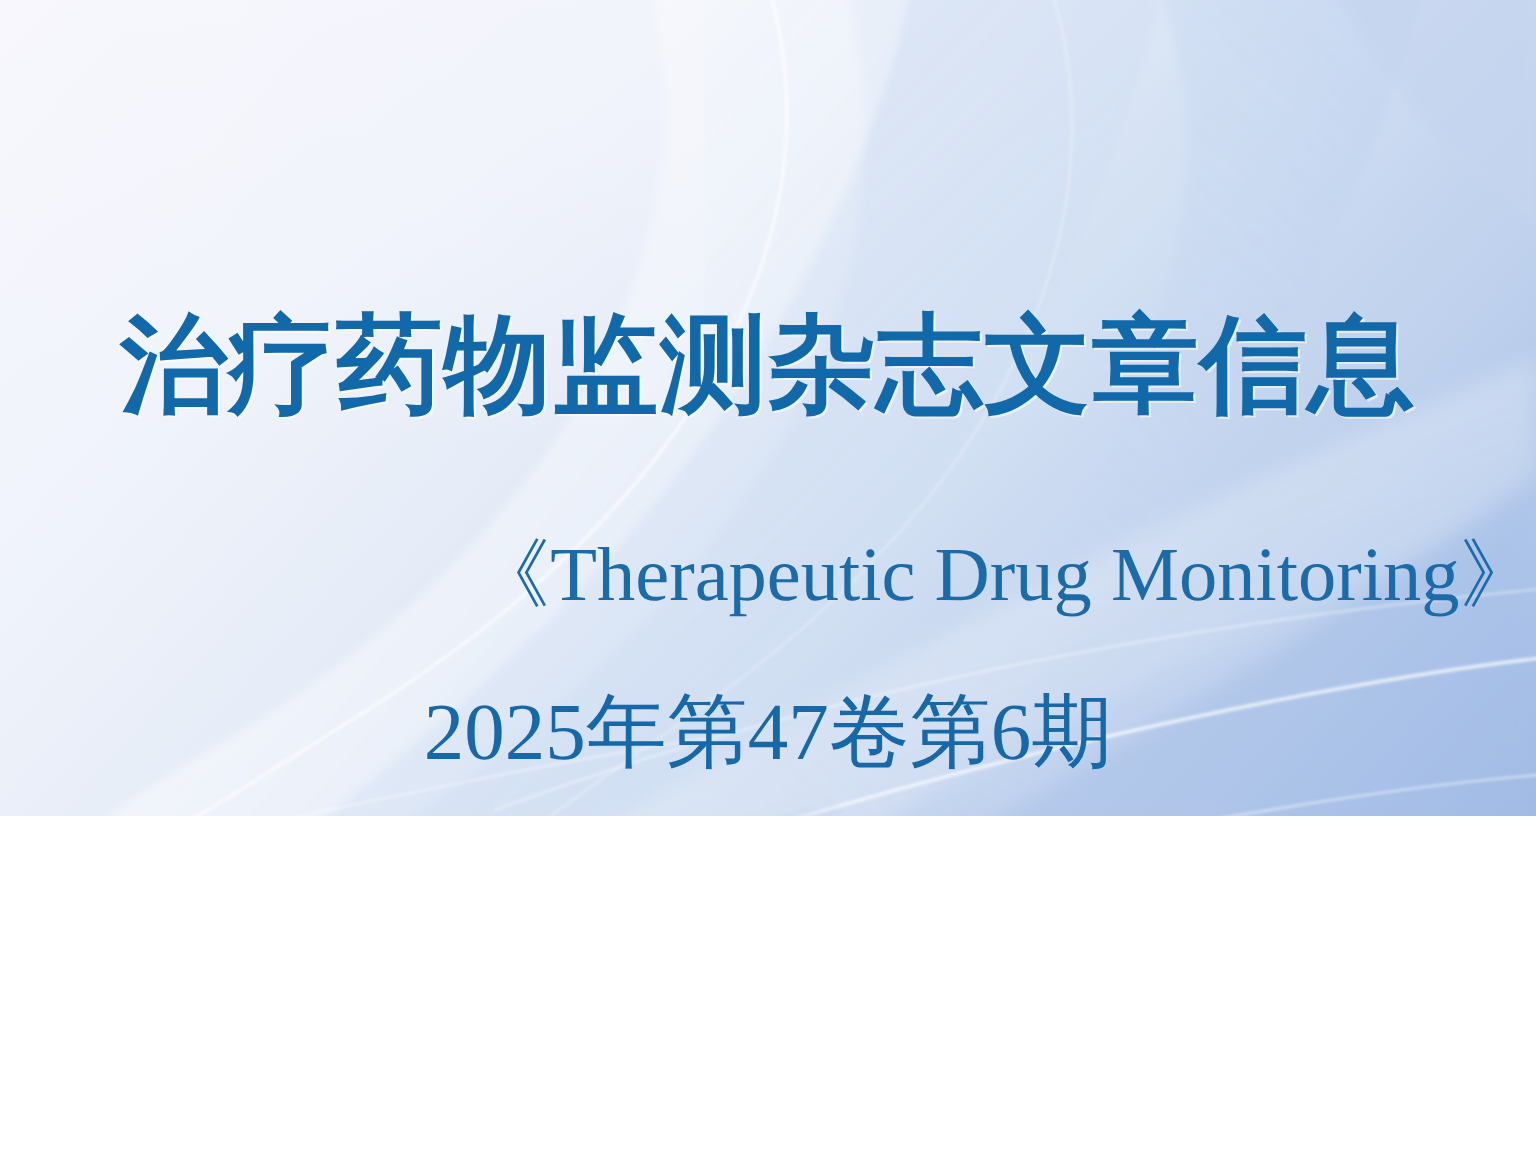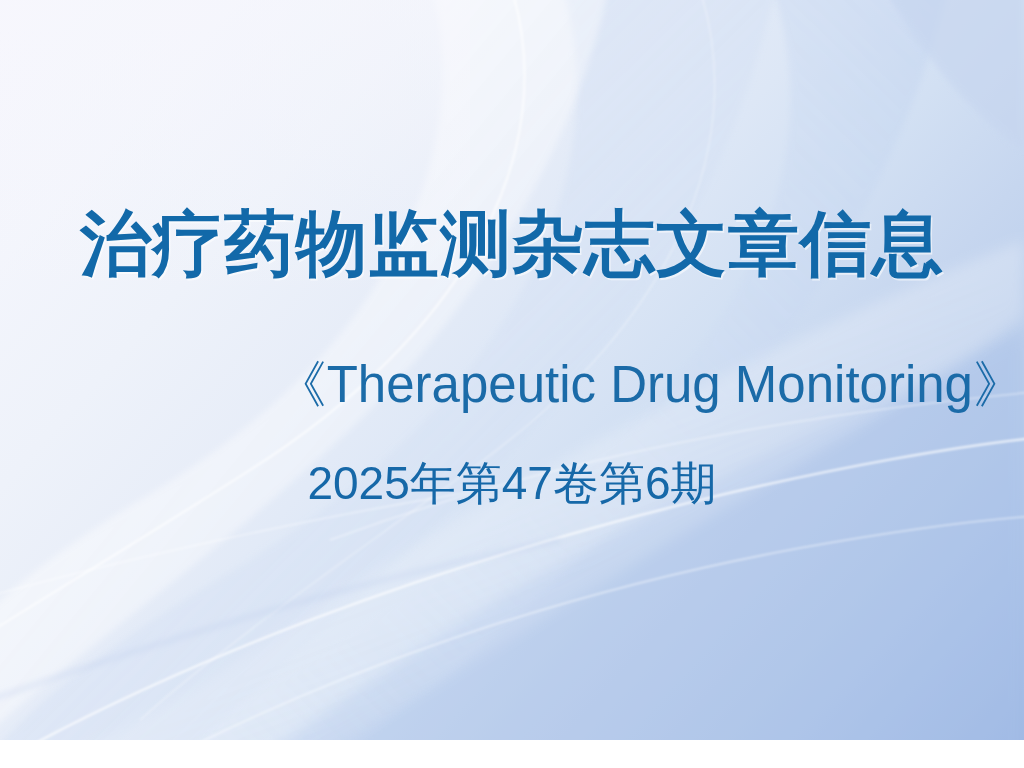--- a/index.html
+++ b/index.html
@@ -5,23 +5,23 @@
 <style>
   html, body {
     margin: 0;
     padding: 0;
     background: #ffffff;
   }
 
   #slide {
     position: relative;
     width: 1024px;
-    height: 740px;
+    height: 544px;
     overflow: hidden;
-    font-family: Liberation Sans, sans-serif;
+    font-family: Liberation Serif, serif;
     
     background:
       linear-gradient(132deg,
         #f6f6fd 0%,
         #f3f5fc 14%,
         #eef2fa 26%,
         #e7edf8 38%,
         #dde7f6 50%,
         #d2e0f3 60%,
         #c6d6ef 70%,
@@ -77,21 +77,21 @@
     color: #1b6ba8;
     white-space: nowrap;
   }
 
   .title-issue {
     position: absolute;
     top: 458px;
     left: 0;
     right: 0;
     text-align: center;
-    font-size: 46px;
+    font-size: 54px;
     font-weight: 400;
     line-height: 1.12;
     color: #1668a8;
     white-space: nowrap;
   }
 </style>
 </head>
 <body>
 
 <div id="slide">

